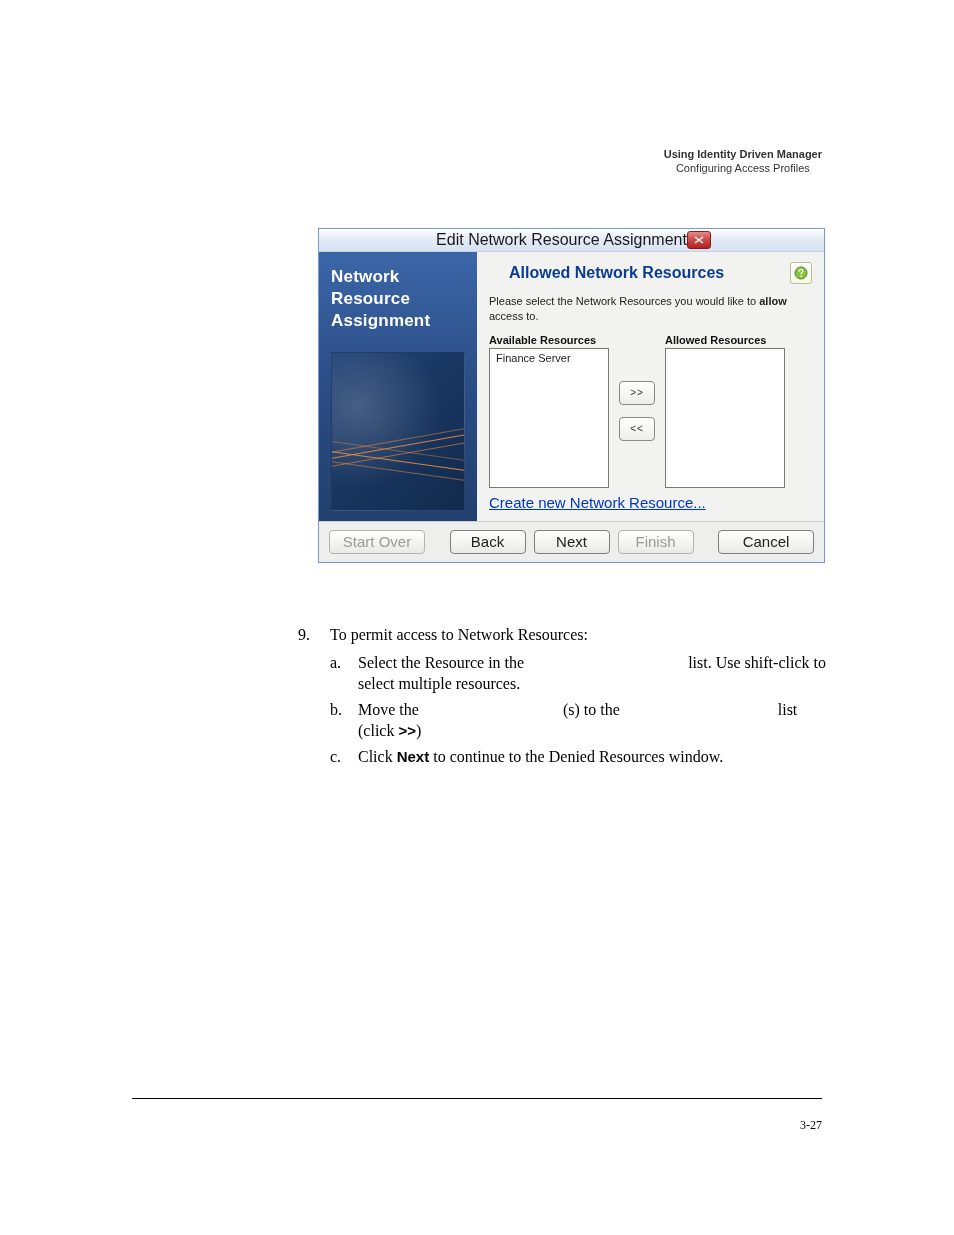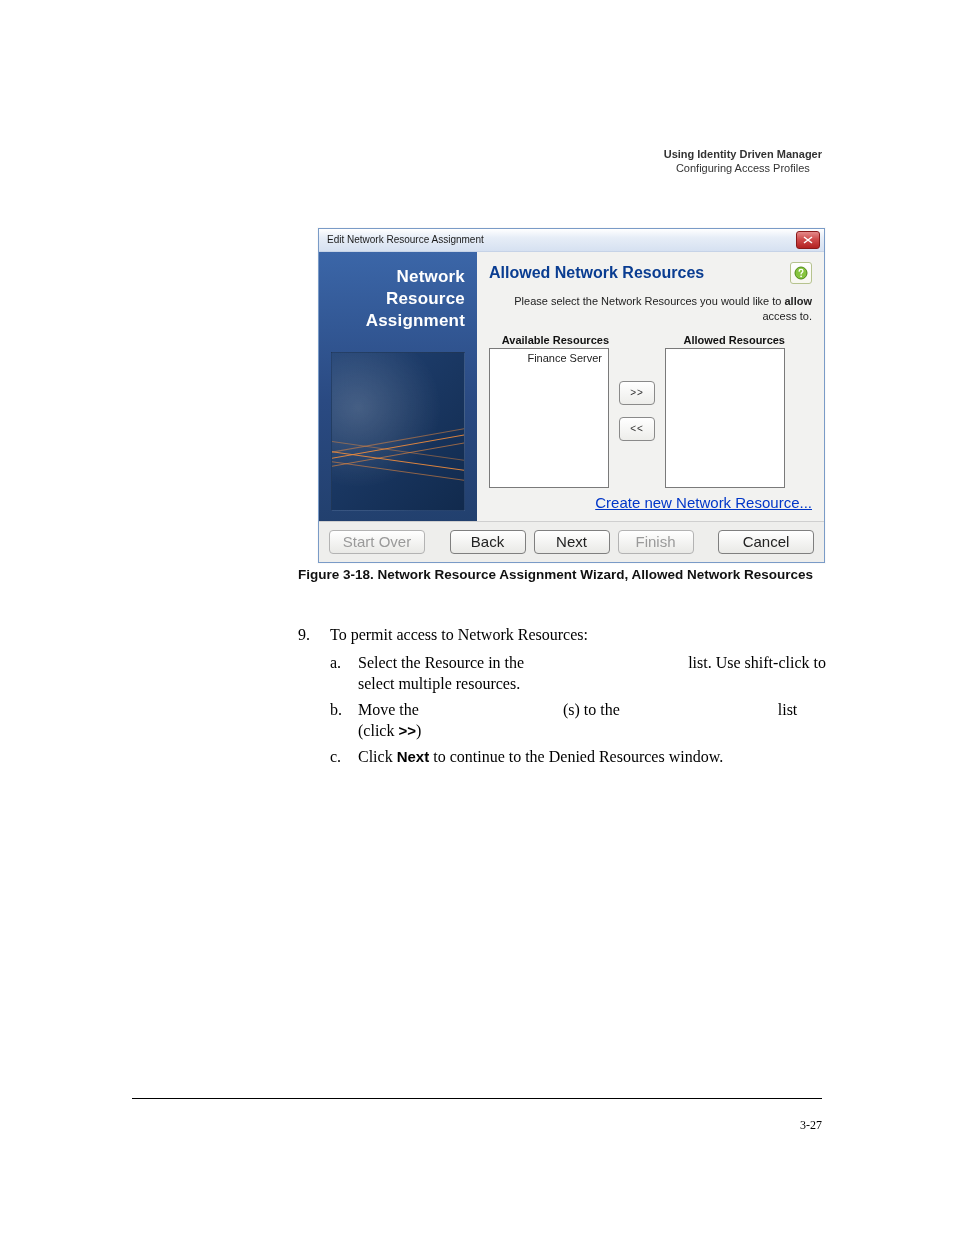--- a/index.html
+++ b/index.html
@@ -43,44 +43,43 @@
     font-size: 11px;
     box-shadow: 0 0 0 1px rgba(0,0,0,0.02);
   }
   .dlg-title {
     height: 22px;
     line-height: 22px;
     background: linear-gradient(#ffffff, #e6edf7 40%, #d6e1f1);
     border-bottom: 1px solid #c6d3e7;
     padding: 0 4px 0 8px;
     display: flex;
-    justify-content: space-between;
+    justify-content: center;
     align-items: center;
     color: #1a1a1a;
-    font-size: 10px;
+    font-size: 16px;
   }
   .close-btn {
     width: 22px;
     height: 16px;
     background: linear-gradient(#e48a8a, #cf4c4c 45%, #b22121);
     border: 1px solid #8a1a1a;
     border-radius: 3px;
     color: #fff;
     font-weight: bold;
     font-size: 11px;
     display: flex;
     align-items: center;
     justify-content: center;
     line-height: 1;
   }
 
   .dlg-body {
     display: flex;
     gap: 0;
-    text-align: right;
   }
   .sidebar {
     width: 158px;
     background: linear-gradient(#3b66a8, #2a4a82 55%, #22406e);
     color: #fff;
     padding: 14px 12px 10px 12px;
     box-sizing: border-box;
     display: flex;
     flex-direction: column;
     gap: 20px;
@@ -114,20 +113,21 @@
   .sidebar .art::after  { top: 60%; transform: rotate(8deg);  box-shadow: 0 10px 0 rgba(240,140,60,0.55), 0 -10px 0 rgba(240,140,60,0.45); }
 
   .main {
     flex: 1;
     padding: 10px 12px 10px 12px;
   }
   .main-head {
     display: flex;
     justify-content: space-between;
     align-items: center;
+    margin-left: 20px;
   }
   .main-head h1 {
     margin: 0;
     font-size: 16px;
     font-weight: bold;
     color: #0a3d91;
   }
   .help-icon {
     width: 20px;
     height: 20px;
@@ -326,21 +326,20 @@
         <div class="foot-mid">
           <div class="btn">Back</div>
           <div class="btn">Next</div>
           <div class="btn disabled">Finish</div>
         </div>
         <div class="foot-right">
           <div class="btn wide">Cancel</div>
         </div>
       </div>
     </div>
-    <div class="caption" style="position:relative; left:-20px; width:540px;">Figure 3-18. Network Resource Assignment Wizard, Allowed Network Resources</div>
   </div>
 
   <div class="instructions">
     <span class="step-num">9.</span>
     <div class="step-text">To permit access to Network Resources:</div>
     <div class="sub-ol">
       <div class="sub-li">
         <div class="lbl">a.</div>
         <div class="txt">
           <span>Select the Resource in the </span><span class="inline-gap"></span><span> list. Use shift-click to select multiple resources.</span>

